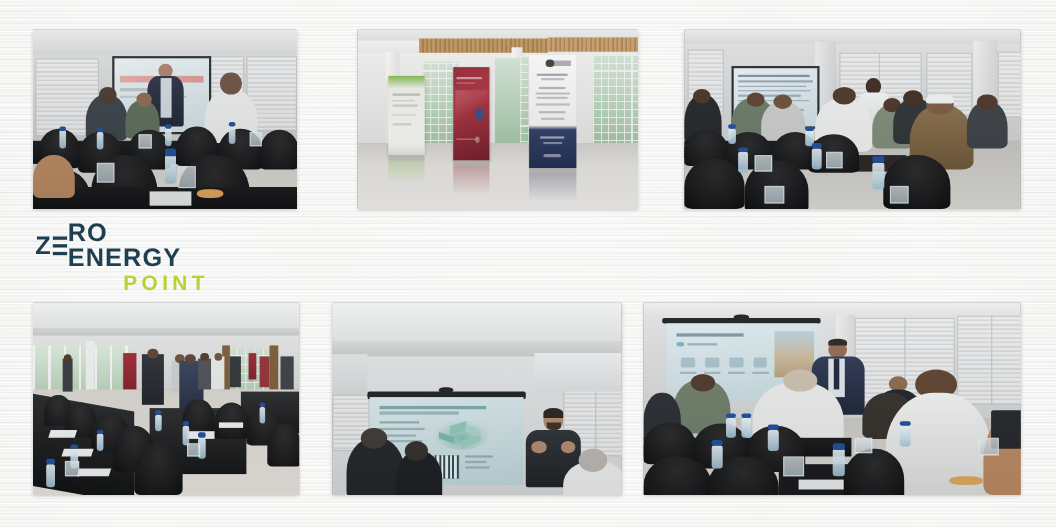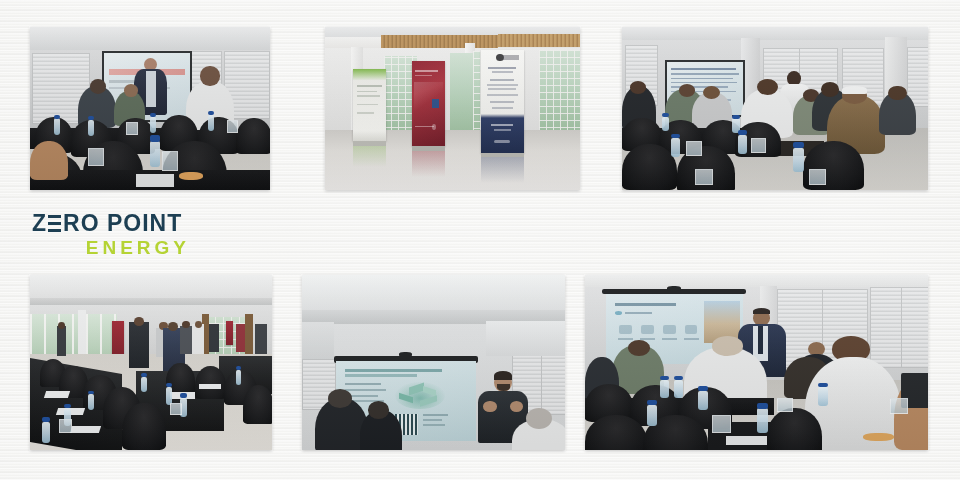--- a/index.html
+++ b/index.html
@@ -330,23 +330,23 @@
 
 <div id="caption-bar">
   <div id="brand-logo">
     <div class="logo-row1">
       <span>Z</span>
       <span class="logo-e">
           <i></i>
           <i></i>
           <i></i>
         </span>
-      <span>RO POINT</span>
-    </div>
-    <div class="logo-row2">ENERGY</div>
+      <span>RO ENERGY</span>
+    </div>
+    <div class="logo-row2">POINT</div>
   </div>
 </div>
 
 <div class="photo" id="p4" style="left:30px; top:275px; width:242px; height:175px;">
   <div class="scene">
     <div class="layer ceiling" style="left:0;top:0;width:100%;height:16%;background:linear-gradient(180deg,#eceded,#dcdddd);"></div>
     <div class="layer beam" style="left:0;top:13%;width:100%;height:5%;background:linear-gradient(180deg,#d2d3d3,#bdbfbf);"></div>
     <div class="layer wall" style="left:0;top:17%;width:100%;height:28%;background:linear-gradient(180deg,#e0e1e1,#d2d3d3);"></div>
 
     <div class="layer window" style="left:0%;top:22%;width:36%;height:32%;background:linear-gradient(180deg,#d7e6d8,#bcd4bd 60%,#a6c3a8);"></div>

